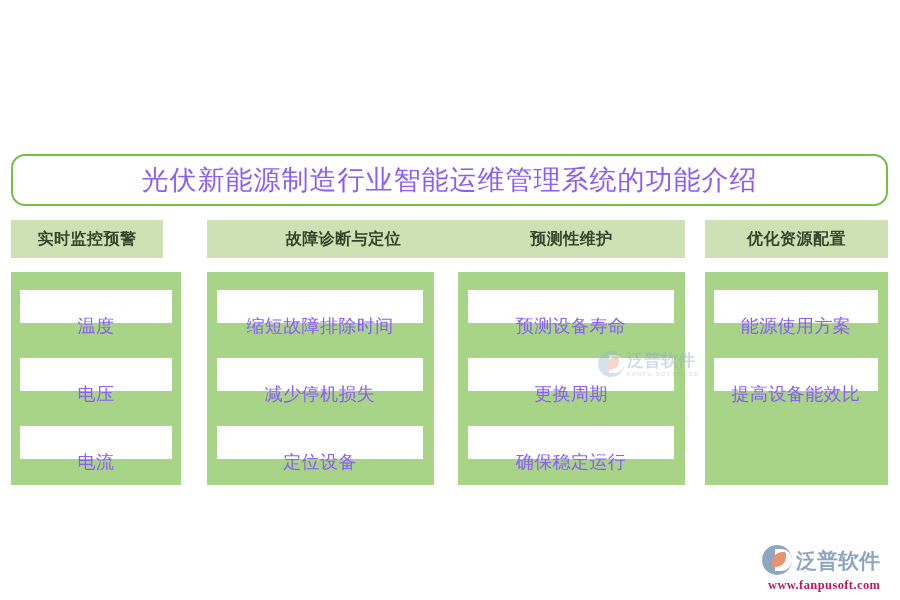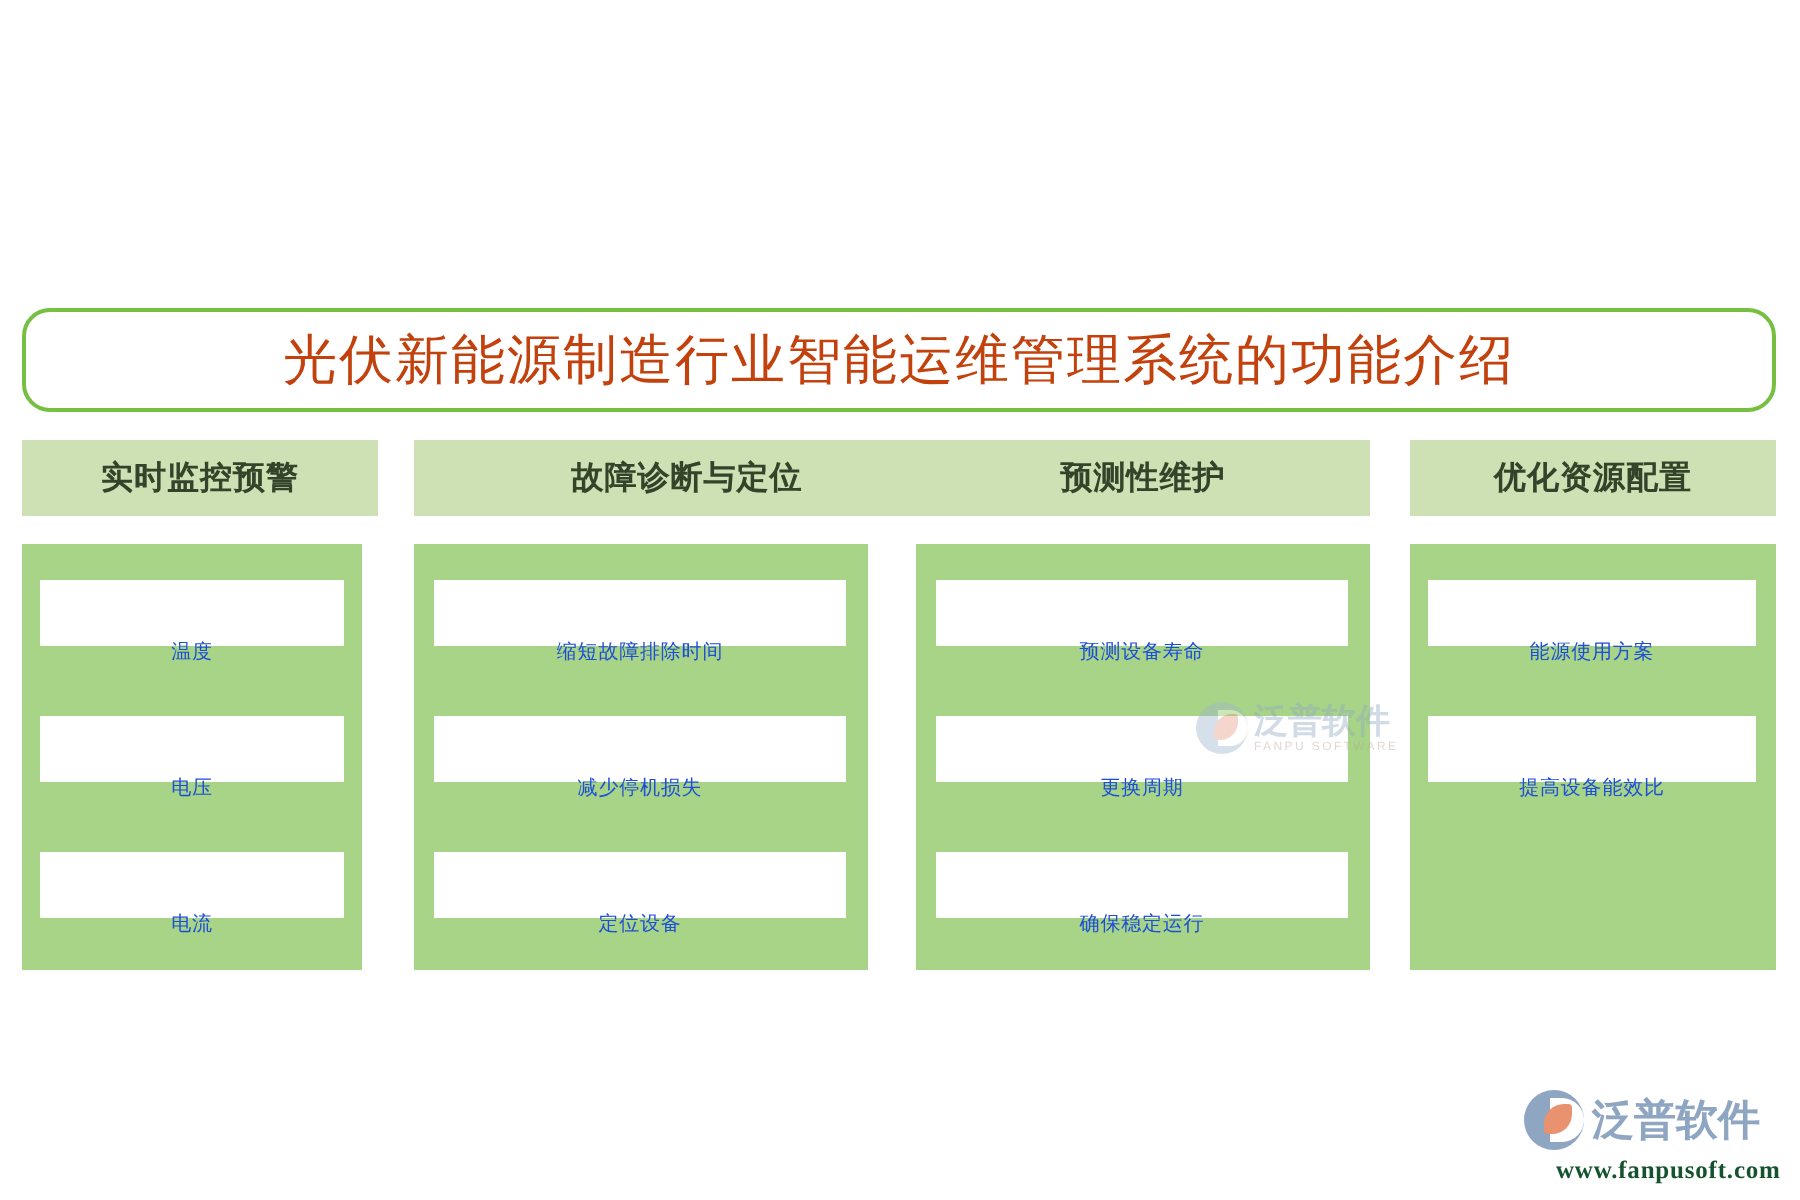--- a/index.html
+++ b/index.html
@@ -33,21 +33,21 @@
     border: 2px solid #76bf43;
     border-radius: 14px;
     background: #ffffff;
     display: flex;
     align-items: center;
     justify-content: center;
   }
   #title-text {
     font-size: 27px;
     letter-spacing: 1px;
-    color: #c2410c;
+    color: #8b5cf6;
     white-space: nowrap;
     font-family: "Liberation Serif", "DejaVu Serif", serif;
   }
 
   
   .col {
     position: absolute;
     top: 220px;
   }
   .col-header {
@@ -79,30 +79,30 @@
   .cell {
     position: absolute;
     height: 33px;
     background: #ffffff;
     display: flex;
     align-items: center;
     justify-content: center;
     box-sizing: border-box;
   }
   .cell-text {
-    font-size: 10px;
-    color: #1d4ed8;
+    font-size: 18px;
+    color: #8b5cf6;
     white-space: nowrap;
     letter-spacing: 0.4px;
     margin-top: 38px;
   }
 
   
   #col-0 { left: 11px; }
-  #col-0 .col-header { width: 178px; }
+  #col-0 .col-header { width: 152px; }
   #col-0 .col-body   { width: 170px; }
   #col-0 .cell { left: 9px; width: 152px; }
 
   #col-1 { left: 207px; }
   #col-1 .col-header { width: 273px; }
   #col-1 .col-body   { width: 227px; padding-left: 39px; }
   #col-1 .cell { left: 10px; width: 206px; }
 
   #col-2 { left: 458px; }
   #col-2 .col-header { width: 227px; }
@@ -217,25 +217,25 @@
     font-size: 21px;
     font-weight: bold;
     color: #8ea6c2;
     font-family: "Liberation Sans", "DejaVu Sans", sans-serif;
     white-space: nowrap;
     line-height: 1;
   }
   #brand-url {
     font-size: 12.5px;
     font-weight: bold;
-    color: #14532d;
+    color: #be185d;
     font-family: "Liberation Serif", "DejaVu Serif", serif;
     letter-spacing: 0.4px;
     margin-top: 3px;
-    margin-left: 16px;
+    margin-left: 6px;
     white-space: nowrap;
   }
 </style>
 </head>
 <body>
 
 <div id="stage">
 
   <div id="title-box">
     <div id="title-text">光伏新能源制造行业智能运维管理系统的功能介绍</div>

